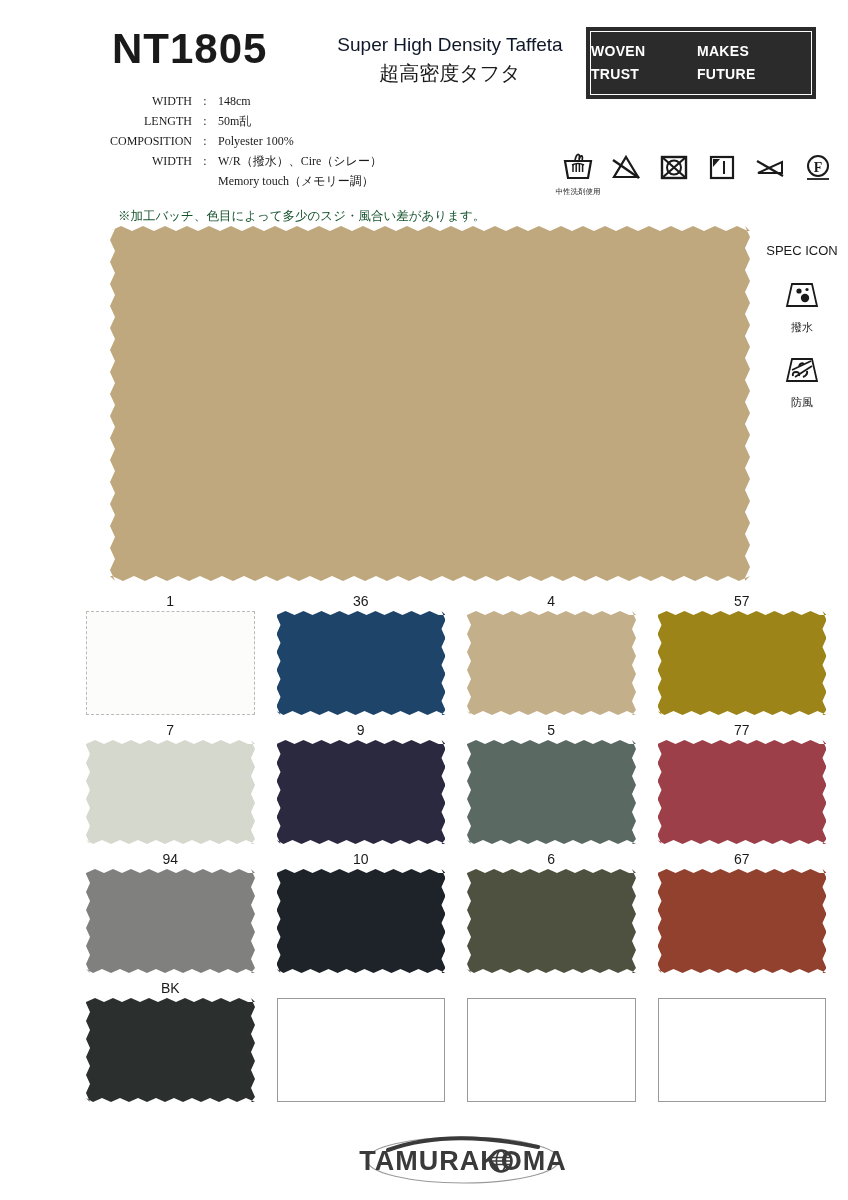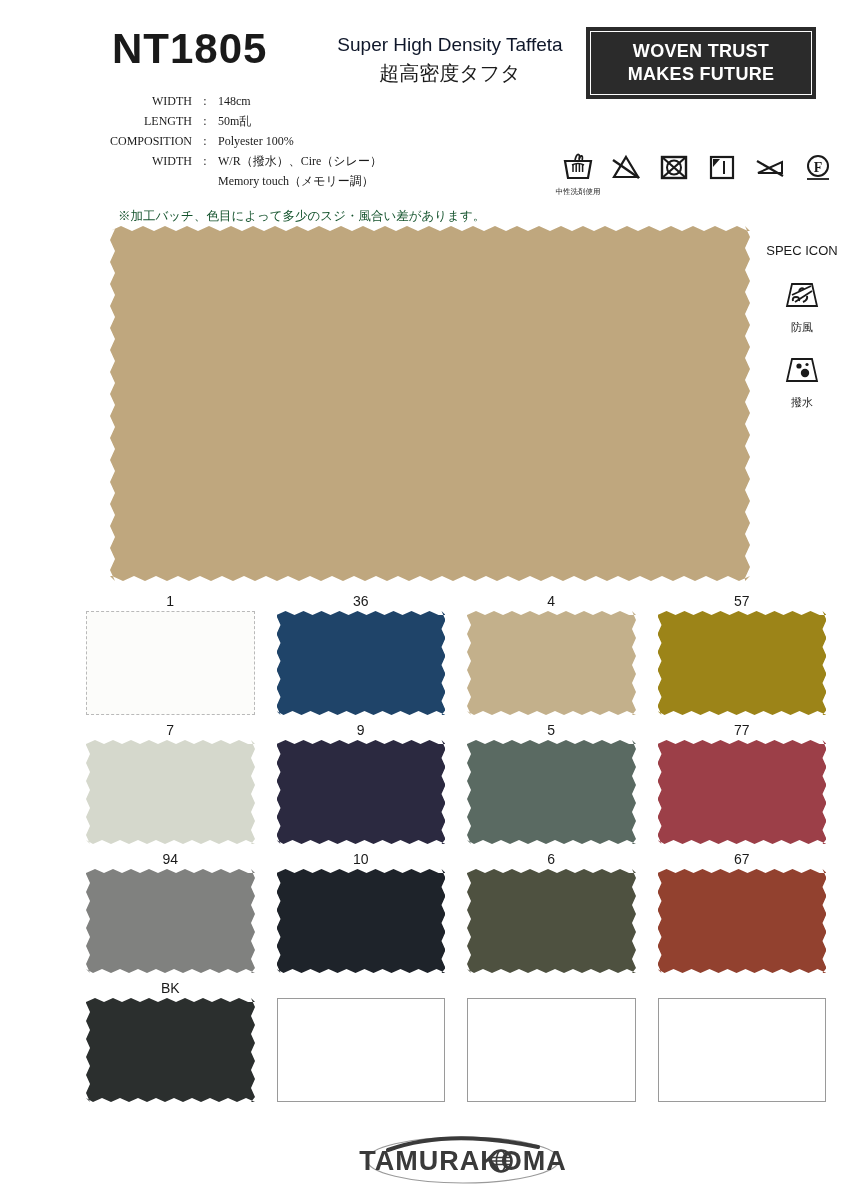--- a/index.html
+++ b/index.html
@@ -48,22 +48,22 @@
     white-space: nowrap;
   }
 
   
   .banner {
     position: absolute; left: 586px; top: 27px; width: 230px; height: 72px;
     background: #2b2b2b; padding: 4px; box-sizing: border-box;
   }
   .banner-inner {
     width: 100%; height: 100%; border: 1.5px solid #ffffff; box-sizing: border-box;
-    display: flex; flex-direction: column; align-items: center; justify-content: center;
-    color: #ffffff; font-weight: bold; font-size: 18px; line-height: 23px; letter-spacing: .3px;
+    display: flex; flex-direction: row; align-items: center; justify-content: center;
+    color: #ffffff; font-weight: bold; font-size: 14px; line-height: 23px; letter-spacing: .3px;
   }
 
   
   .care-row {
     position: absolute; left: 560px; top: 152px;
     display: flex; align-items: flex-start; gap: 12px;
   }
   .care-item { display: flex; flex-direction: column; align-items: center; width: 36px; }
   .care-cap { font-size: 7.5px; margin-top: 1px; white-space: nowrap; color: #1a1a1a; }
 
@@ -219,46 +219,46 @@
 </div>
 
 <div class="main-swatch">
   <div class="pinked">
     <div class="cloth" id="main-cloth" style="position: absolute; inset: 0px; width: 640px; height: 355px; background: rgb(191, 167, 126); clip-path: polygon(0px 5px, 11px 0px, 22px 5px, 33px 0px, 44px 5px, 55px 0px, 66px 5px, 77px 0px, 88px 5px, 99px 0px, 110px 5px, 121px 0px, 132px 5px, 143px 0px, 154px 5px, 165px 0px, 176px 5px, 187px 0px, 198px 5px, 209px 0px, 220px 5px, 231px 0px, 242px 5px, 253px 0px, 264px 5px, 275px 0px, 286px 5px, 297px 0px, 308px 5px, 319px 0px, 330px 5px, 341px 0px, 352px 5px, 363px 0px, 374px 5px, 385px 0px, 396px 5px, 407px 0px, 418px 5px, 429px 0px, 440px 5px, 451px 0px, 462px 5px, 473px 0px, 484px 5px, 495px 0px, 506px 5px, 517px 0px, 528px 5px, 539px 0px, 550px 5px, 561px 0px, 572px 5px, 583px 0px, 594px 5px, 605px 0px, 616px 5px, 627px 0px, 638px 5px, 640px 5px, 635px 0px, 640px 11px, 635px 22px, 640px 33px, 635px 44px, 640px 55px, 635px 66px, 640px 77px, 635px 88px, 640px 99px, 635px 110px, 640px 121px, 635px 132px, 640px 143px, 635px 154px, 640px 165px, 635px 176px, 640px 187px, 635px 198px, 640px 209px, 635px 220px, 640px 231px, 635px 242px, 640px 253px, 635px 264px, 640px 275px, 635px 286px, 640px 297px, 635px 308px, 640px 319px, 635px 330px, 640px 341px, 635px 352px, 635px 355px, 640px 350px, 629px 355px, 618px 350px, 607px 355px, 596px 350px, 585px 355px, 574px 350px, 563px 355px, 552px 350px, 541px 355px, 530px 350px, 519px 355px, 508px 350px, 497px 355px, 486px 350px, 475px 355px, 464px 350px, 453px 355px, 442px 350px, 431px 355px, 420px 350px, 409px 355px, 398px 350px, 387px 355px, 376px 350px, 365px 355px, 354px 350px, 343px 355px, 332px 350px, 321px 355px, 310px 350px, 299px 355px, 288px 350px, 277px 355px, 266px 350px, 255px 355px, 244px 350px, 233px 355px, 222px 350px, 211px 355px, 200px 350px, 189px 355px, 178px 350px, 167px 355px, 156px 350px, 145px 355px, 134px 350px, 123px 355px, 112px 350px, 101px 355px, 90px 350px, 79px 355px, 68px 350px, 57px 355px, 46px 350px, 35px 355px, 24px 350px, 13px 355px, 2px 350px, 0px 350px, 5px 355px, 0px 344px, 5px 333px, 0px 322px, 5px 311px, 0px 300px, 5px 289px, 0px 278px, 5px 267px, 0px 256px, 5px 245px, 0px 234px, 5px 223px, 0px 212px, 5px 201px, 0px 190px, 5px 179px, 0px 168px, 5px 157px, 0px 146px, 5px 135px, 0px 124px, 5px 113px, 0px 102px, 5px 91px, 0px 80px, 5px 69px, 0px 58px, 5px 47px, 0px 36px, 5px 25px, 0px 14px, 5px 3px);"></div>
   </div>
 </div>
 
 <div class="spec-icon-panel">
   <div class="spec-icon-title">SPEC ICON</div>
+
+  <div class="spec-icon-item">
+    <span>
+      <svg width="46" height="38" viewBox="0 0 46 38">
+        <path d="M13 8 L33 8 L38 30 L8 30 Z" fill="none" stroke="#1a1a1a" stroke-width="1.8"></path>
+        <circle cx="20" cy="15" r="2.6" fill="#1a1a1a"></circle>
+        <circle cx="28" cy="13.5" r="1.6" fill="#1a1a1a"></circle>
+        <circle cx="26" cy="22" r="4.2" fill="#1a1a1a"></circle>
+      </svg>
+    </span>
+    <div class="spec-icon-cap">撥水</div>
+  </div>
 
   <div class="spec-icon-item">
     <span>
       <svg width="46" height="38" viewBox="0 0 46 38">
         <path d="M13 8 L33 8 L38 30 L8 30 Z" fill="none" stroke="#1a1a1a" stroke-width="1.8"></path>
         <path d="M14 25 q-1 -4 3 -4 q4 0 3 4" fill="none" stroke="#1a1a1a" stroke-width="2"></path>
         <path d="M20 15 q2 -4 5 -2" fill="none" stroke="#1a1a1a" stroke-width="2"></path>
         <path d="M24 26 q5 -2 4 -6" fill="none" stroke="#1a1a1a" stroke-width="2"></path>
         <path d="M13 19 L32 10" stroke="#1a1a1a" stroke-width="1.8"></path>
         <path d="M16 26 L33 15" stroke="#1a1a1a" stroke-width="1.8"></path>
       </svg>
     </span>
     <div class="spec-icon-cap">防風</div>
   </div>
-
-  <div class="spec-icon-item">
-    <span>
-      <svg width="46" height="38" viewBox="0 0 46 38">
-        <path d="M13 8 L33 8 L38 30 L8 30 Z" fill="none" stroke="#1a1a1a" stroke-width="1.8"></path>
-        <circle cx="20" cy="15" r="2.6" fill="#1a1a1a"></circle>
-        <circle cx="28" cy="13.5" r="1.6" fill="#1a1a1a"></circle>
-        <circle cx="26" cy="22" r="4.2" fill="#1a1a1a"></circle>
-      </svg>
-    </span>
-    <div class="spec-icon-cap">撥水</div>
-  </div>
 </div>
 
 <div class="grid" id="swatch-grid">
     <div class="grid-row">
       <div class="cell">
         <div class="cell-label">1</div>
         <div class="cell-swatch dashed" style="background: rgb(252, 252, 250);"></div>
       </div>
       <div class="cell">
         <div class="cell-label">36</div>

